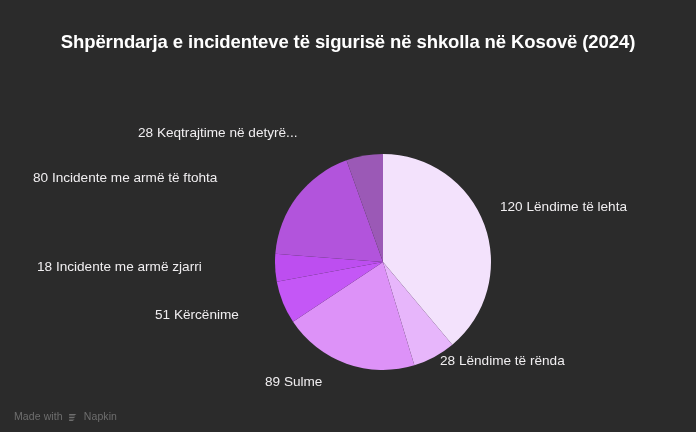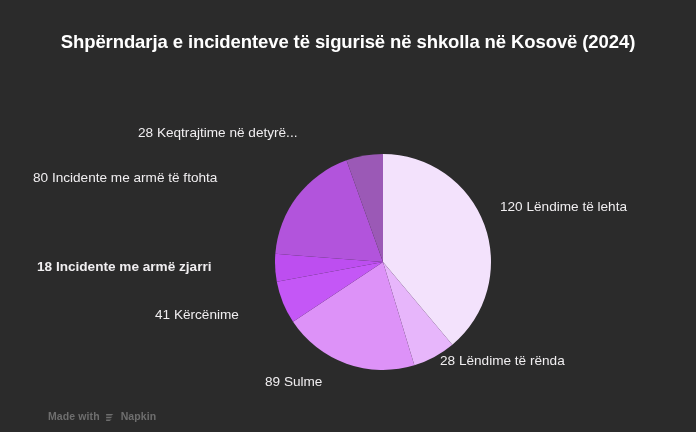--- a/index.html
+++ b/index.html
@@ -49,36 +49,35 @@
     color: #f0eef0;
     font-size: 13.6px;
     font-weight: 400;
     white-space: nowrap;
     line-height: 17px;
   }
   .lbl-0 { left: 500px; top: 198px; }
   .lbl-1 { left: 440px; top: 352px; }
   .lbl-2 { left: 265px; top: 373px; }
   .lbl-3 { left: 155px; top: 306px; text-align: right; }
-  .lbl-4 { left: 37px;  top: 258px; font-weight: bold; }
+  .lbl-4 { left: 37px;  top: 258px; }
   .lbl-5 { left: 33px;  top: 169px; }
   .lbl-6 { left: 138px; top: 124px; }
 
   .watermark {
     position: absolute;
     left: 14px;
     bottom: 10px;
     display: flex;
     align-items: center;
     gap: 5px;
     color: #6e6e6e;
     font-size: 10.5px;
-    font-weight: 700;
+    font-weight: 400;
     letter-spacing: 0.1px;
-    margin-left: 34px;
   }
   .napkin-mark {
     display: inline-block;
     width: 11px;
     height: 11px;
     position: relative;
     top: 1px;
   }
 </style>
 </head>
@@ -96,21 +95,21 @@
         <path d="M 108 108 L 18.01 167.72 A 108 108 0 0 1 1.81 127.69 Z" fill="#c457f6"></path>
         <path d="M 108 108 L 1.81 127.69 A 108 108 0 0 1 0.31 99.86 Z" fill="#bd4ef0"></path>
         <path d="M 108 108 L 0.31 99.86 A 108 108 0 0 1 71.47 6.37 Z" fill="#b254dc"></path>
         <path d="M 108 108 L 71.47 6.37 A 108 108 0 0 1 108.00 0.00 Z" fill="#9b59b6"></path>
       </svg>
   </div>
 
   <div class="slice-label lbl-0">120 Lëndime të lehta</div>
   <div class="slice-label lbl-1">28 Lëndime të rënda</div>
   <div class="slice-label lbl-2">89 Sulme</div>
-  <div class="slice-label lbl-3">41 Kërcënime</div>
+  <div class="slice-label lbl-3">51 Kërcënime</div>
   <div class="slice-label lbl-4">18 Incidente me armë zjarri</div>
   <div class="slice-label lbl-5">80 Incidente me armë të ftohta</div>
   <div class="slice-label lbl-6">28 Keqtrajtime në detyrë...</div>
 
   <div class="watermark">
     <span>Made with</span>
     <span class="napkin-mark">
       <svg viewBox="0 0 12 12" width="11" height="11" aria-hidden="true">
         <g fill="#6e6e6e">
           <path d="M1.2 2.1 L9.2 2.1 L7.0 3.9 L1.2 3.9 Z"></path>

